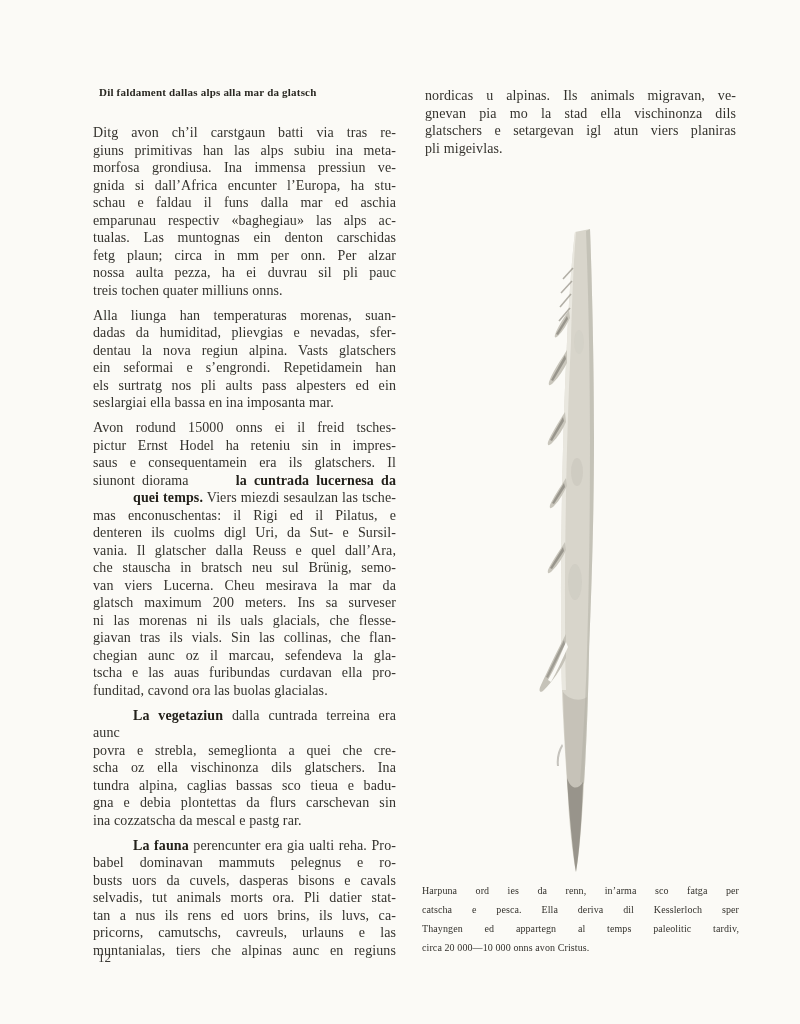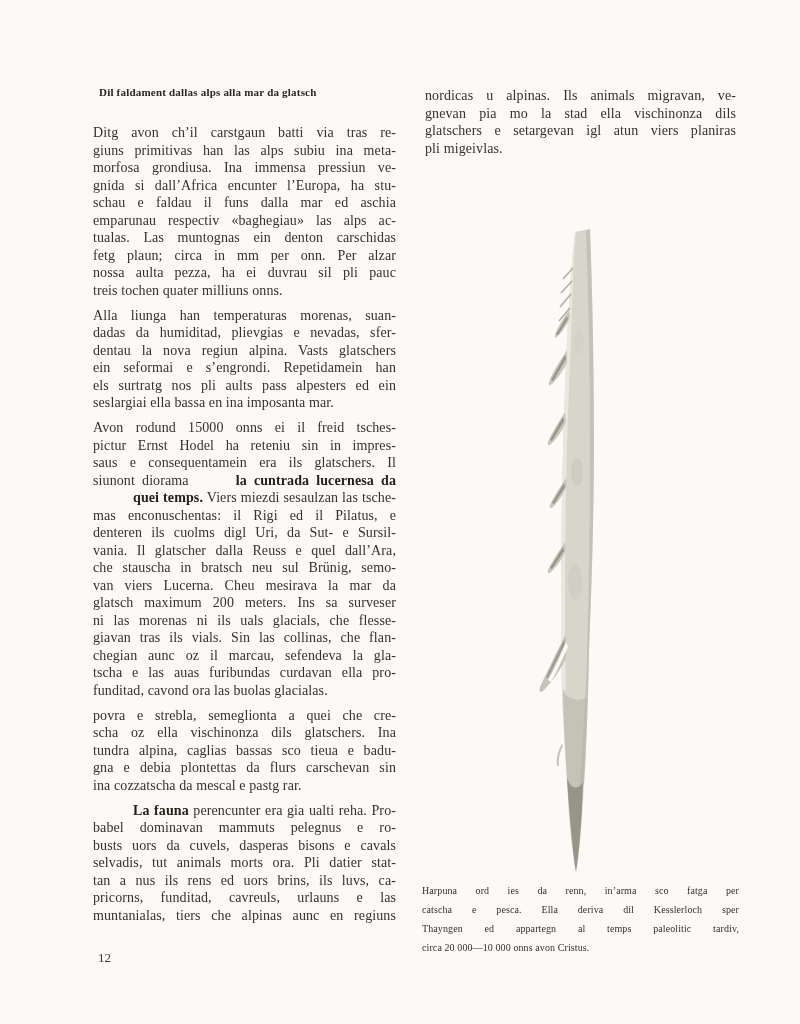--- a/index.html
+++ b/index.html
@@ -72,33 +72,34 @@
       <div class="line"><span>che stauscha in bratsch neu sul Brünig, semo-</span></div>
       <div class="line"><span>van viers Lucerna. Cheu mesirava la mar da</span></div>
       <div class="line"><span>glatsch maximum 200 meters. Ins sa surveser</span></div>
       <div class="line"><span>ni las morenas ni ils uals glacials, che flesse-</span></div>
       <div class="line"><span>giavan tras ils vials. Sin las collinas, che flan-</span></div>
       <div class="line"><span>chegian aunc oz il marcau, sefendeva la gla-</span></div>
       <div class="line"><span>tscha e las auas furibundas curdavan ella pro-</span></div>
       <div class="line para-end"><span>funditad, cavond ora las buolas glacialas.</span></div>
     </div>
     <div class="paragraph">
+      <div class="line"><b>La vegetaziun</b><span> dalla cuntrada terreina era aunc</span></div>
       <div class="line"><span>povra e strebla, semeglionta a quei che cre-</span></div>
       <div class="line"><span>scha oz ella vischinonza dils glatschers. Ina</span></div>
       <div class="line"><span>tundra alpina, caglias bassas sco tieua e badu-</span></div>
       <div class="line"><span>gna e debia plontettas da flurs carschevan sin</span></div>
       <div class="line para-end"><span>ina cozzatscha da mescal e pastg rar.</span></div>
     </div>
     <div class="paragraph">
       <div class="line"><b>La fauna</b><span> perencunter era gia ualti reha. Pro-</span></div>
       <div class="line"><span>babel dominavan mammuts pelegnus e ro-</span></div>
       <div class="line"><span>busts uors da cuvels, dasperas bisons e cavals</span></div>
       <div class="line"><span>selvadis, tut animals morts ora. Pli datier stat-</span></div>
       <div class="line"><span>tan a nus ils rens ed uors brins, ils luvs, ca-</span></div>
-      <div class="line"><span>pricorns, funditad, cavreuls, urlauns e las</span></div>
+      <div class="line"><span>pricorns, camutschs, cavreuls, urlauns e las</span></div>
       <div class="line"><span>muntanialas, tiers che alpinas aunc en regiuns</span></div>
     </div>
   </div>
 
 <div class="column col-right">
     <div class="paragraph">
       <div class="line"><span>nordicas u alpinas. Ils animals migravan, ve-</span></div>
       <div class="line"><span>gnevan pia mo la stad ella vischinonza dils</span></div>
       <div class="line"><span>glatschers e setargevan igl atun viers planiras</span></div>
       <div class="line para-end"><span>pli migeivlas.</span></div>

